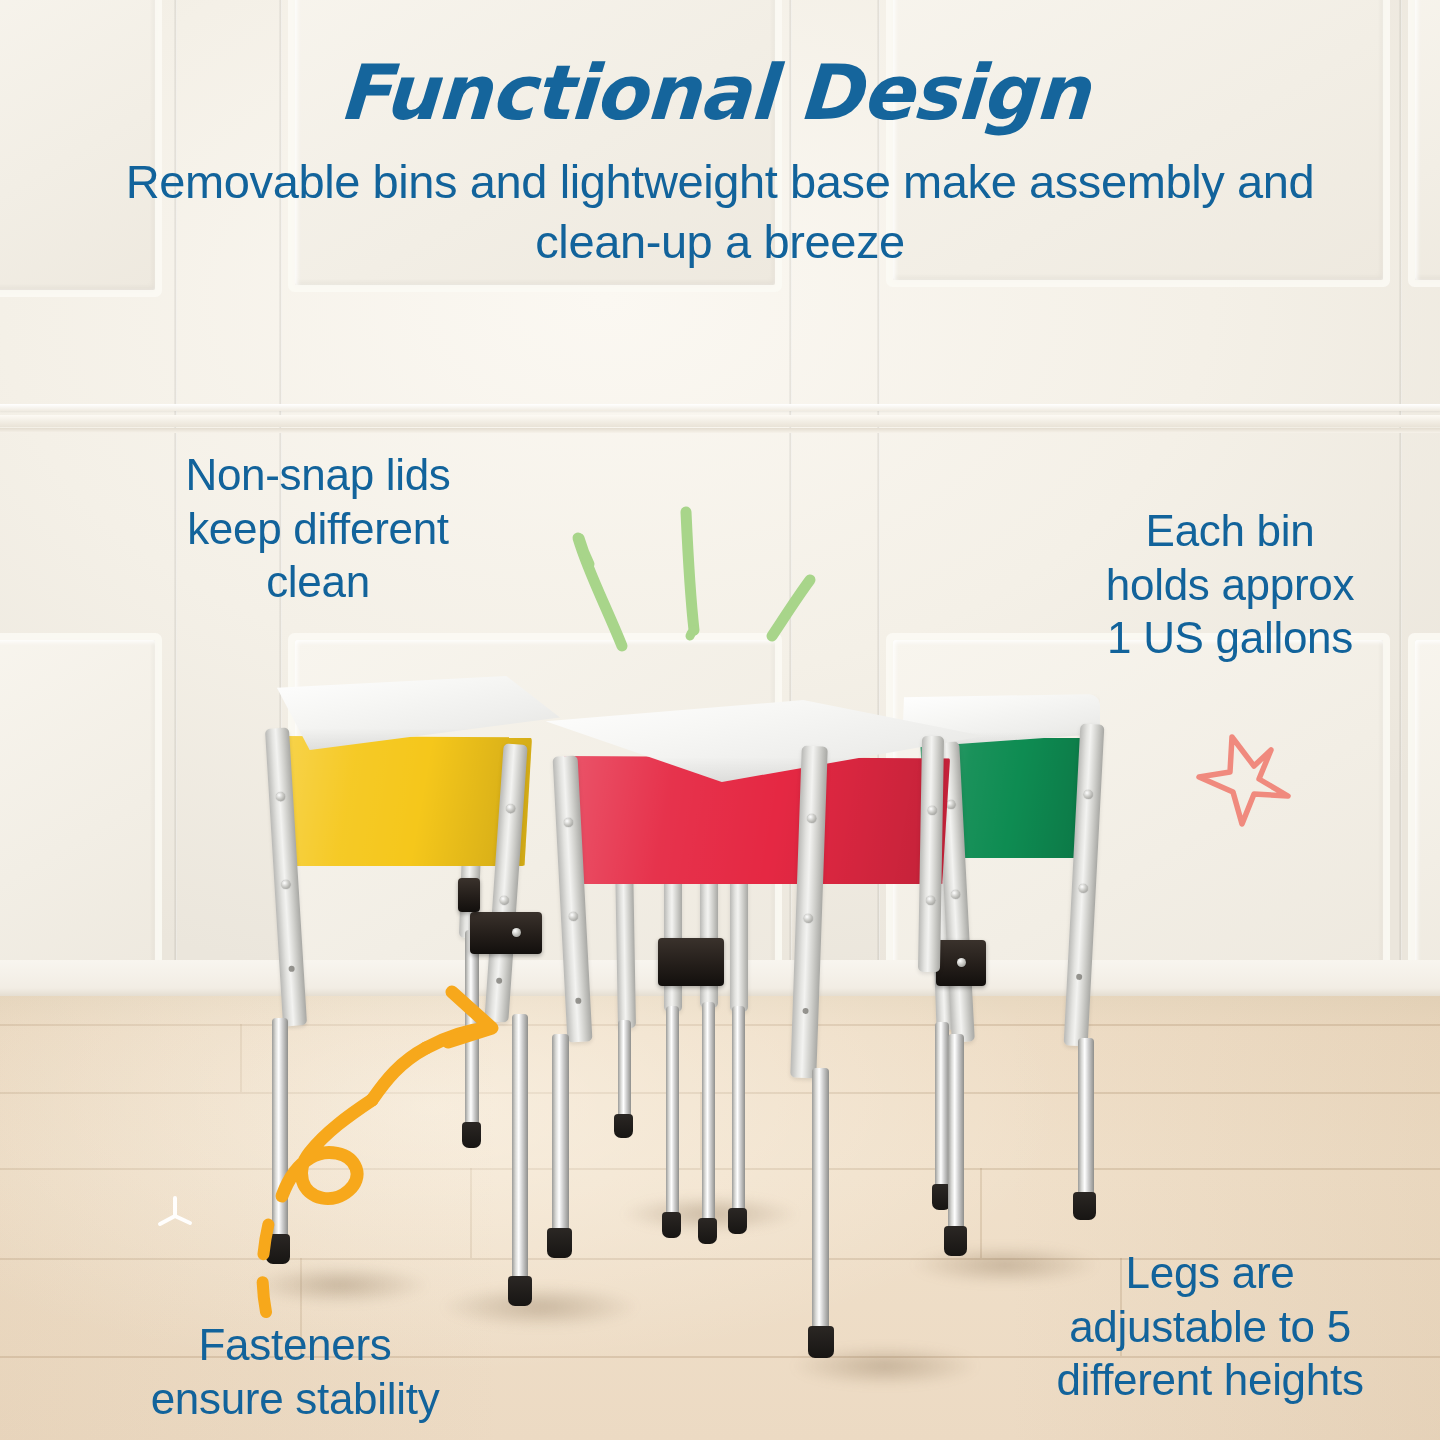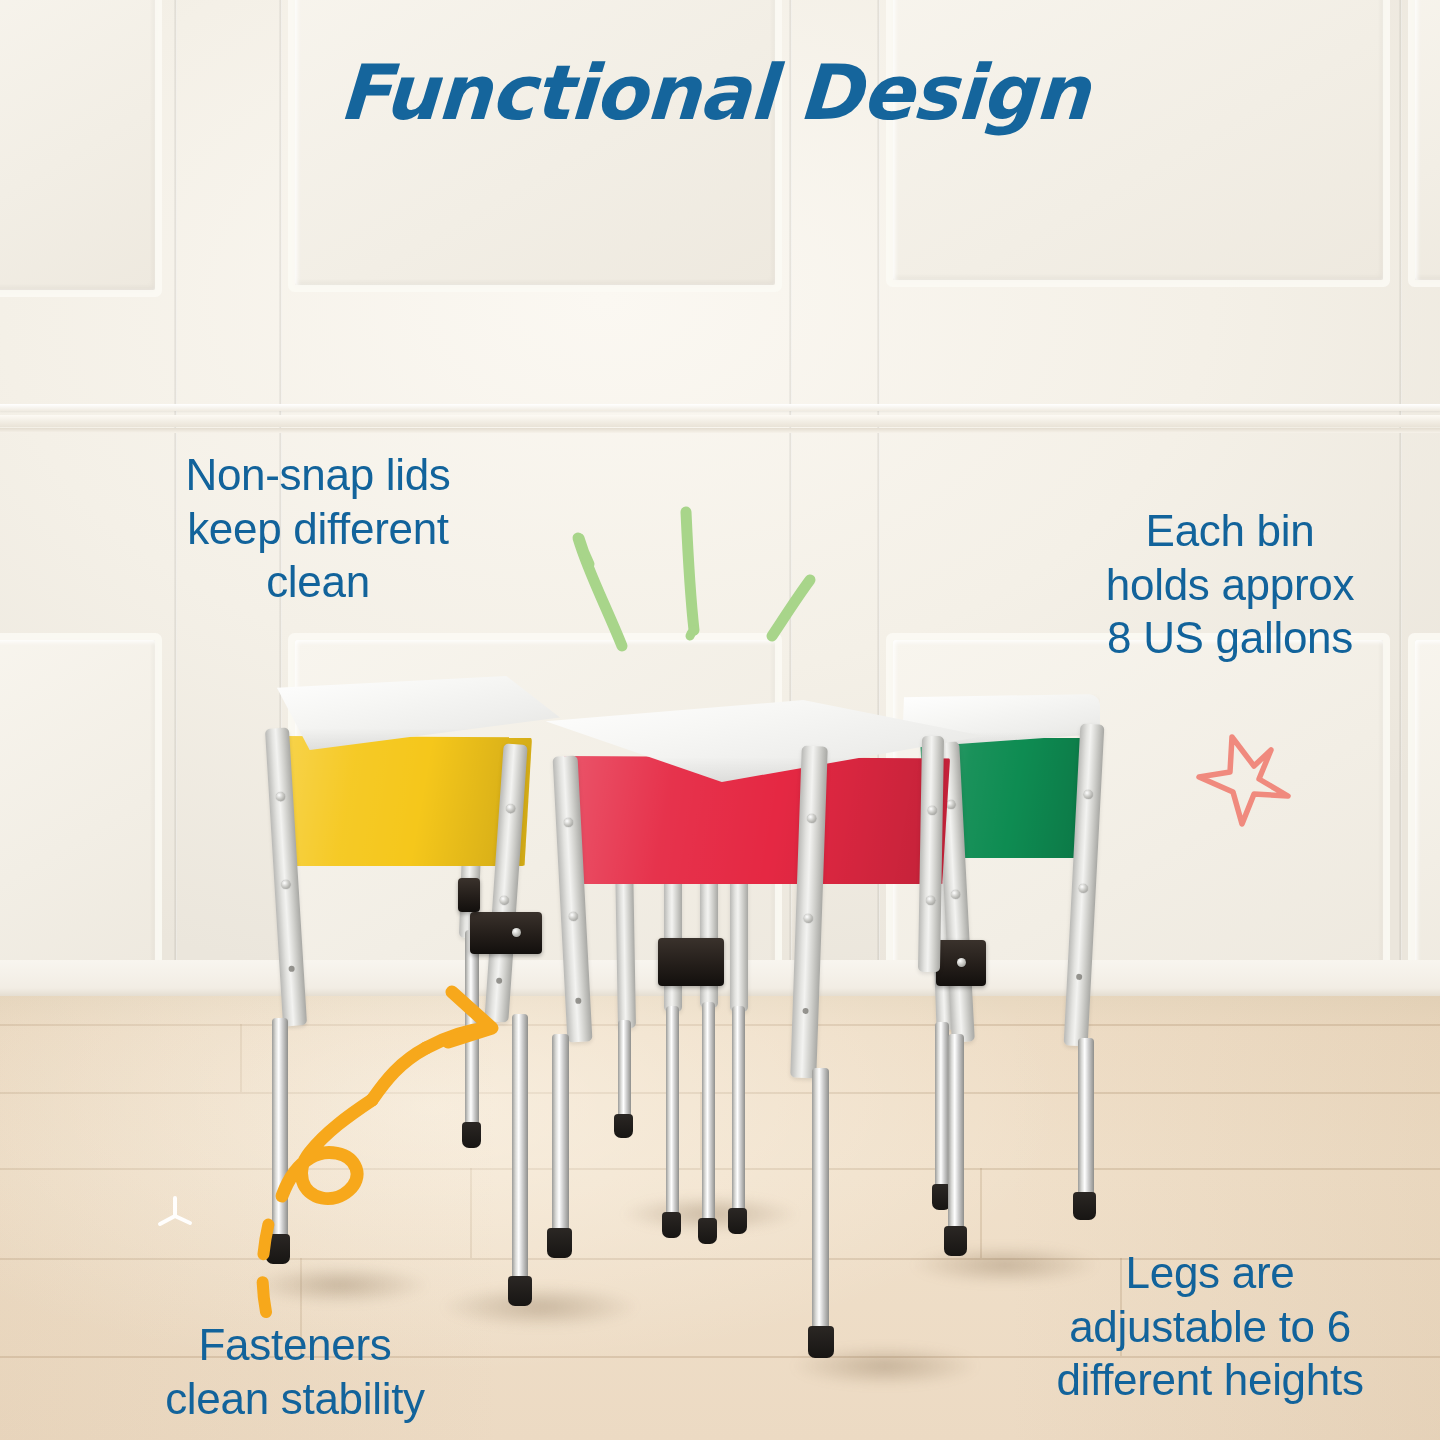--- a/index.html
+++ b/index.html
@@ -369,26 +369,28 @@
     <path d="M196 168 C218 156, 238 150, 258 148" stroke="#F7A81B" stroke-width="13" fill="none" stroke-linecap="round"></path>
 
     <path d="M222 112 L262 148 L218 162" stroke="#F7A81B" stroke-width="13" fill="none" stroke-linecap="round" stroke-linejoin="round"></path>
   </svg>
 
   <svg class="doodle" style="left:150px; top:1190px; width:50px; height:50px;" viewBox="0 0 50 50">
     <path d="M25 8 L25 26 M25 26 L10 34 M25 26 L40 33" stroke="#FFFFFF" stroke-width="4" fill="none" stroke-linecap="round" opacity="0.95"></path>
   </svg>
 
   <div class="title">Functional Design</div>
+  <div class="subtitle">Removable bins and lightweight base make
+assembly and clean-up a breeze</div>
 
   <div class="callout" id="c-lids">Non-snap lids
 keep different
 clean</div>
   <div class="callout" id="c-gallons">Each bin
 holds approx
-8 US gallons</div>
+1 US gallons</div>
   <div class="callout" id="c-fast">Fasteners
-clean stability</div>
+ensure stability</div>
   <div class="callout" id="c-legs">Legs are
-adjustable to 6
+adjustable to 5
 different heights</div>
 
 </div>
 
 </body></html>

